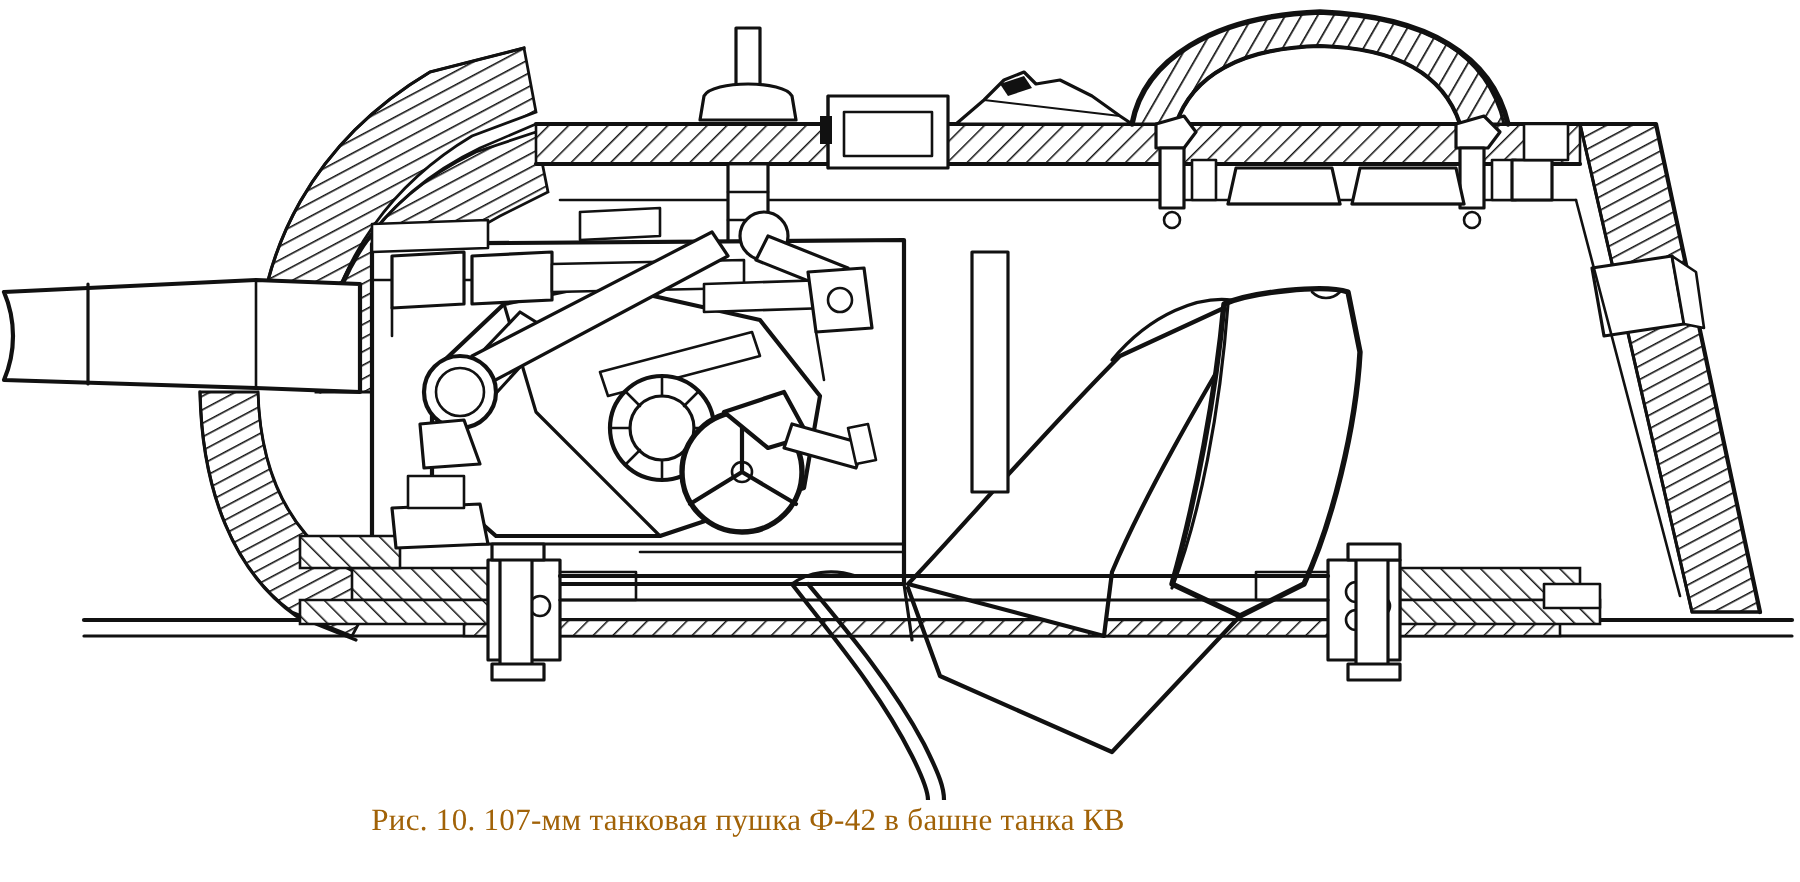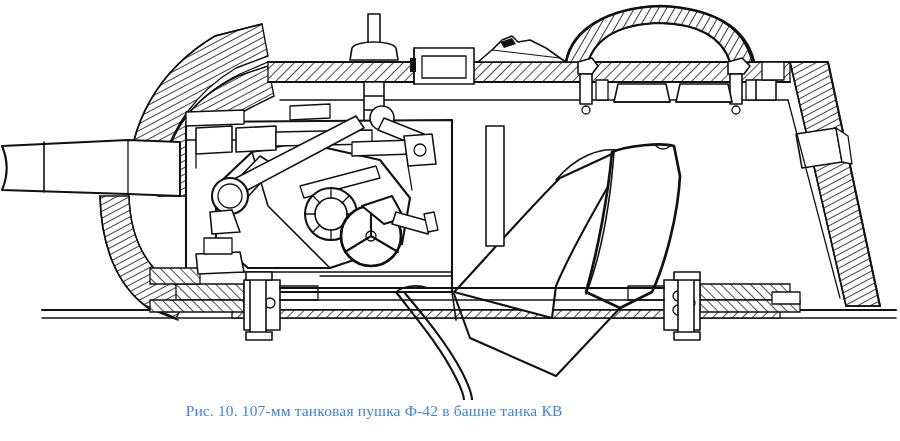--- a/index.html
+++ b/index.html
@@ -35,21 +35,21 @@
   }
   #caption {
     position: absolute;
     left: 0;
     top: 402px;
     width: 748px;
     text-align: center;
     font-family: "Liberation Serif", serif;
     font-size: 15.5px;
     letter-spacing: 0.15px;
-    color: #3b82f6;
+    color: #a16207;
     white-space: nowrap;
   }
   .ln { fill: none; stroke: #111111; stroke-linejoin: round; stroke-linecap: round; }
   .w1 { stroke-width: 1; }
   .w13 { stroke-width: 1.3; }
   .w16 { stroke-width: 1.6; }
   .w2 { stroke-width: 2.1; }
   .w26 { stroke-width: 2.7; }
   .fillw { fill: #ffffff; }
   .solid { fill: #111111; stroke: none; }

